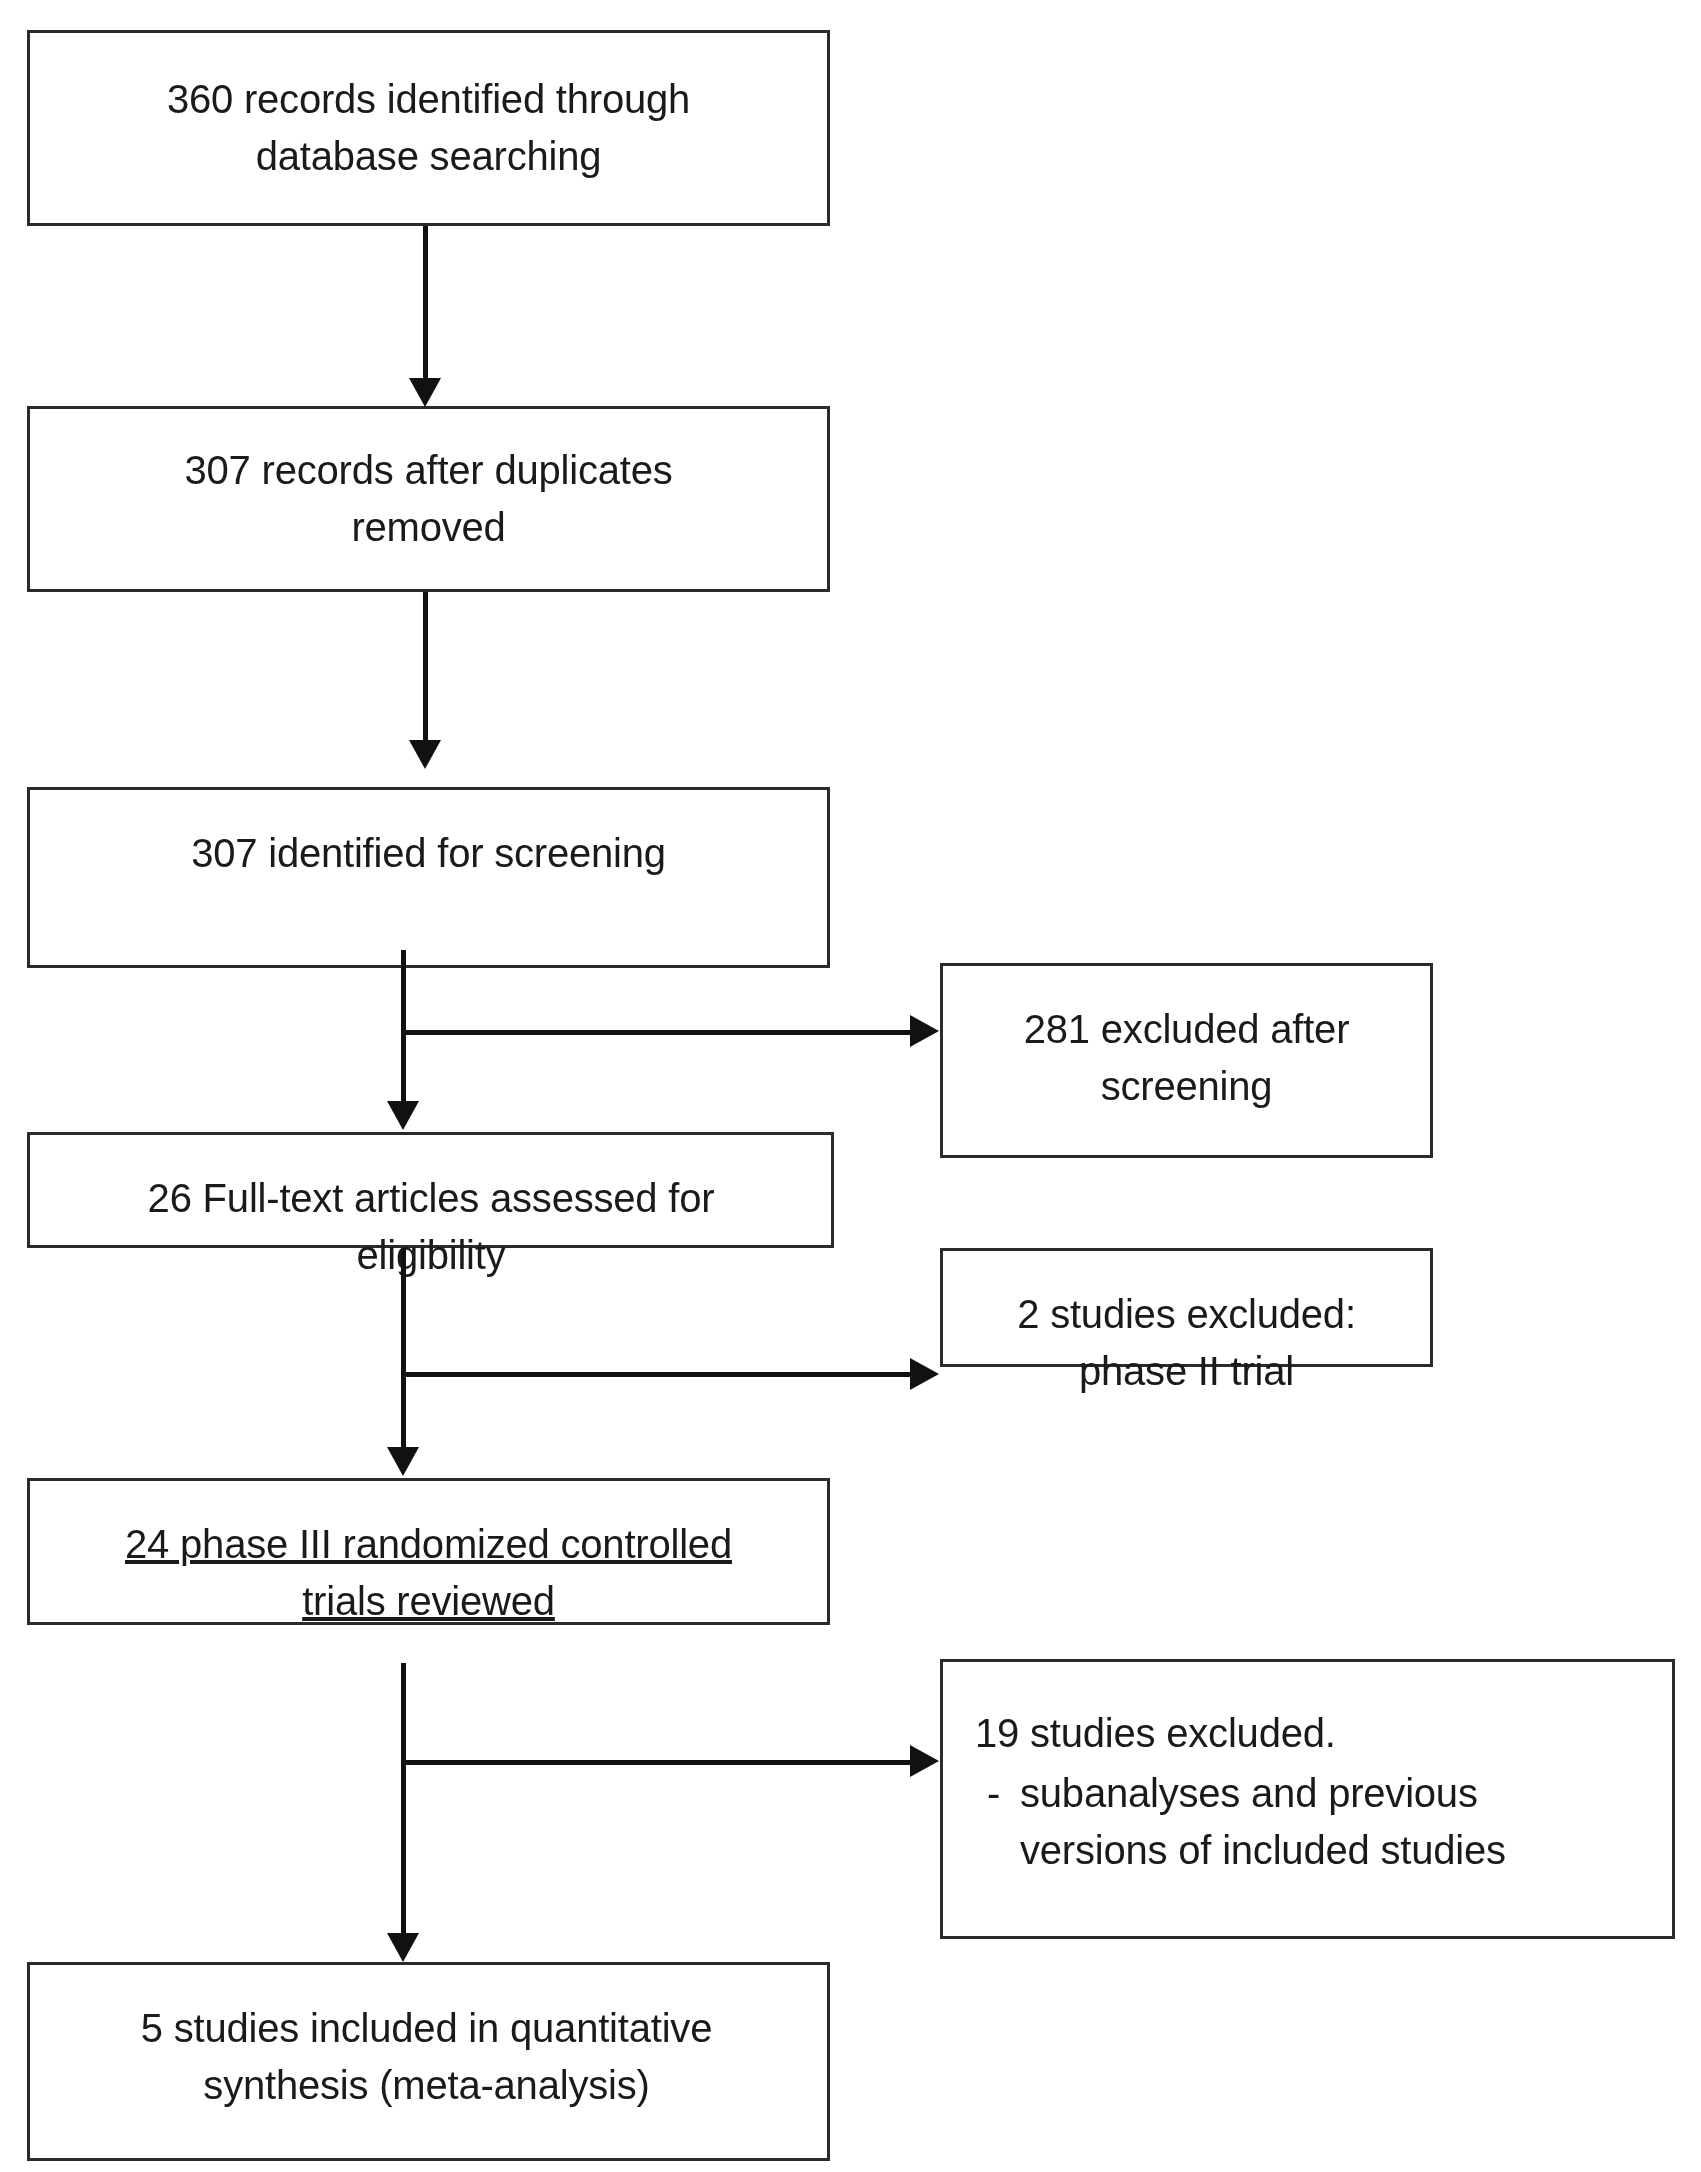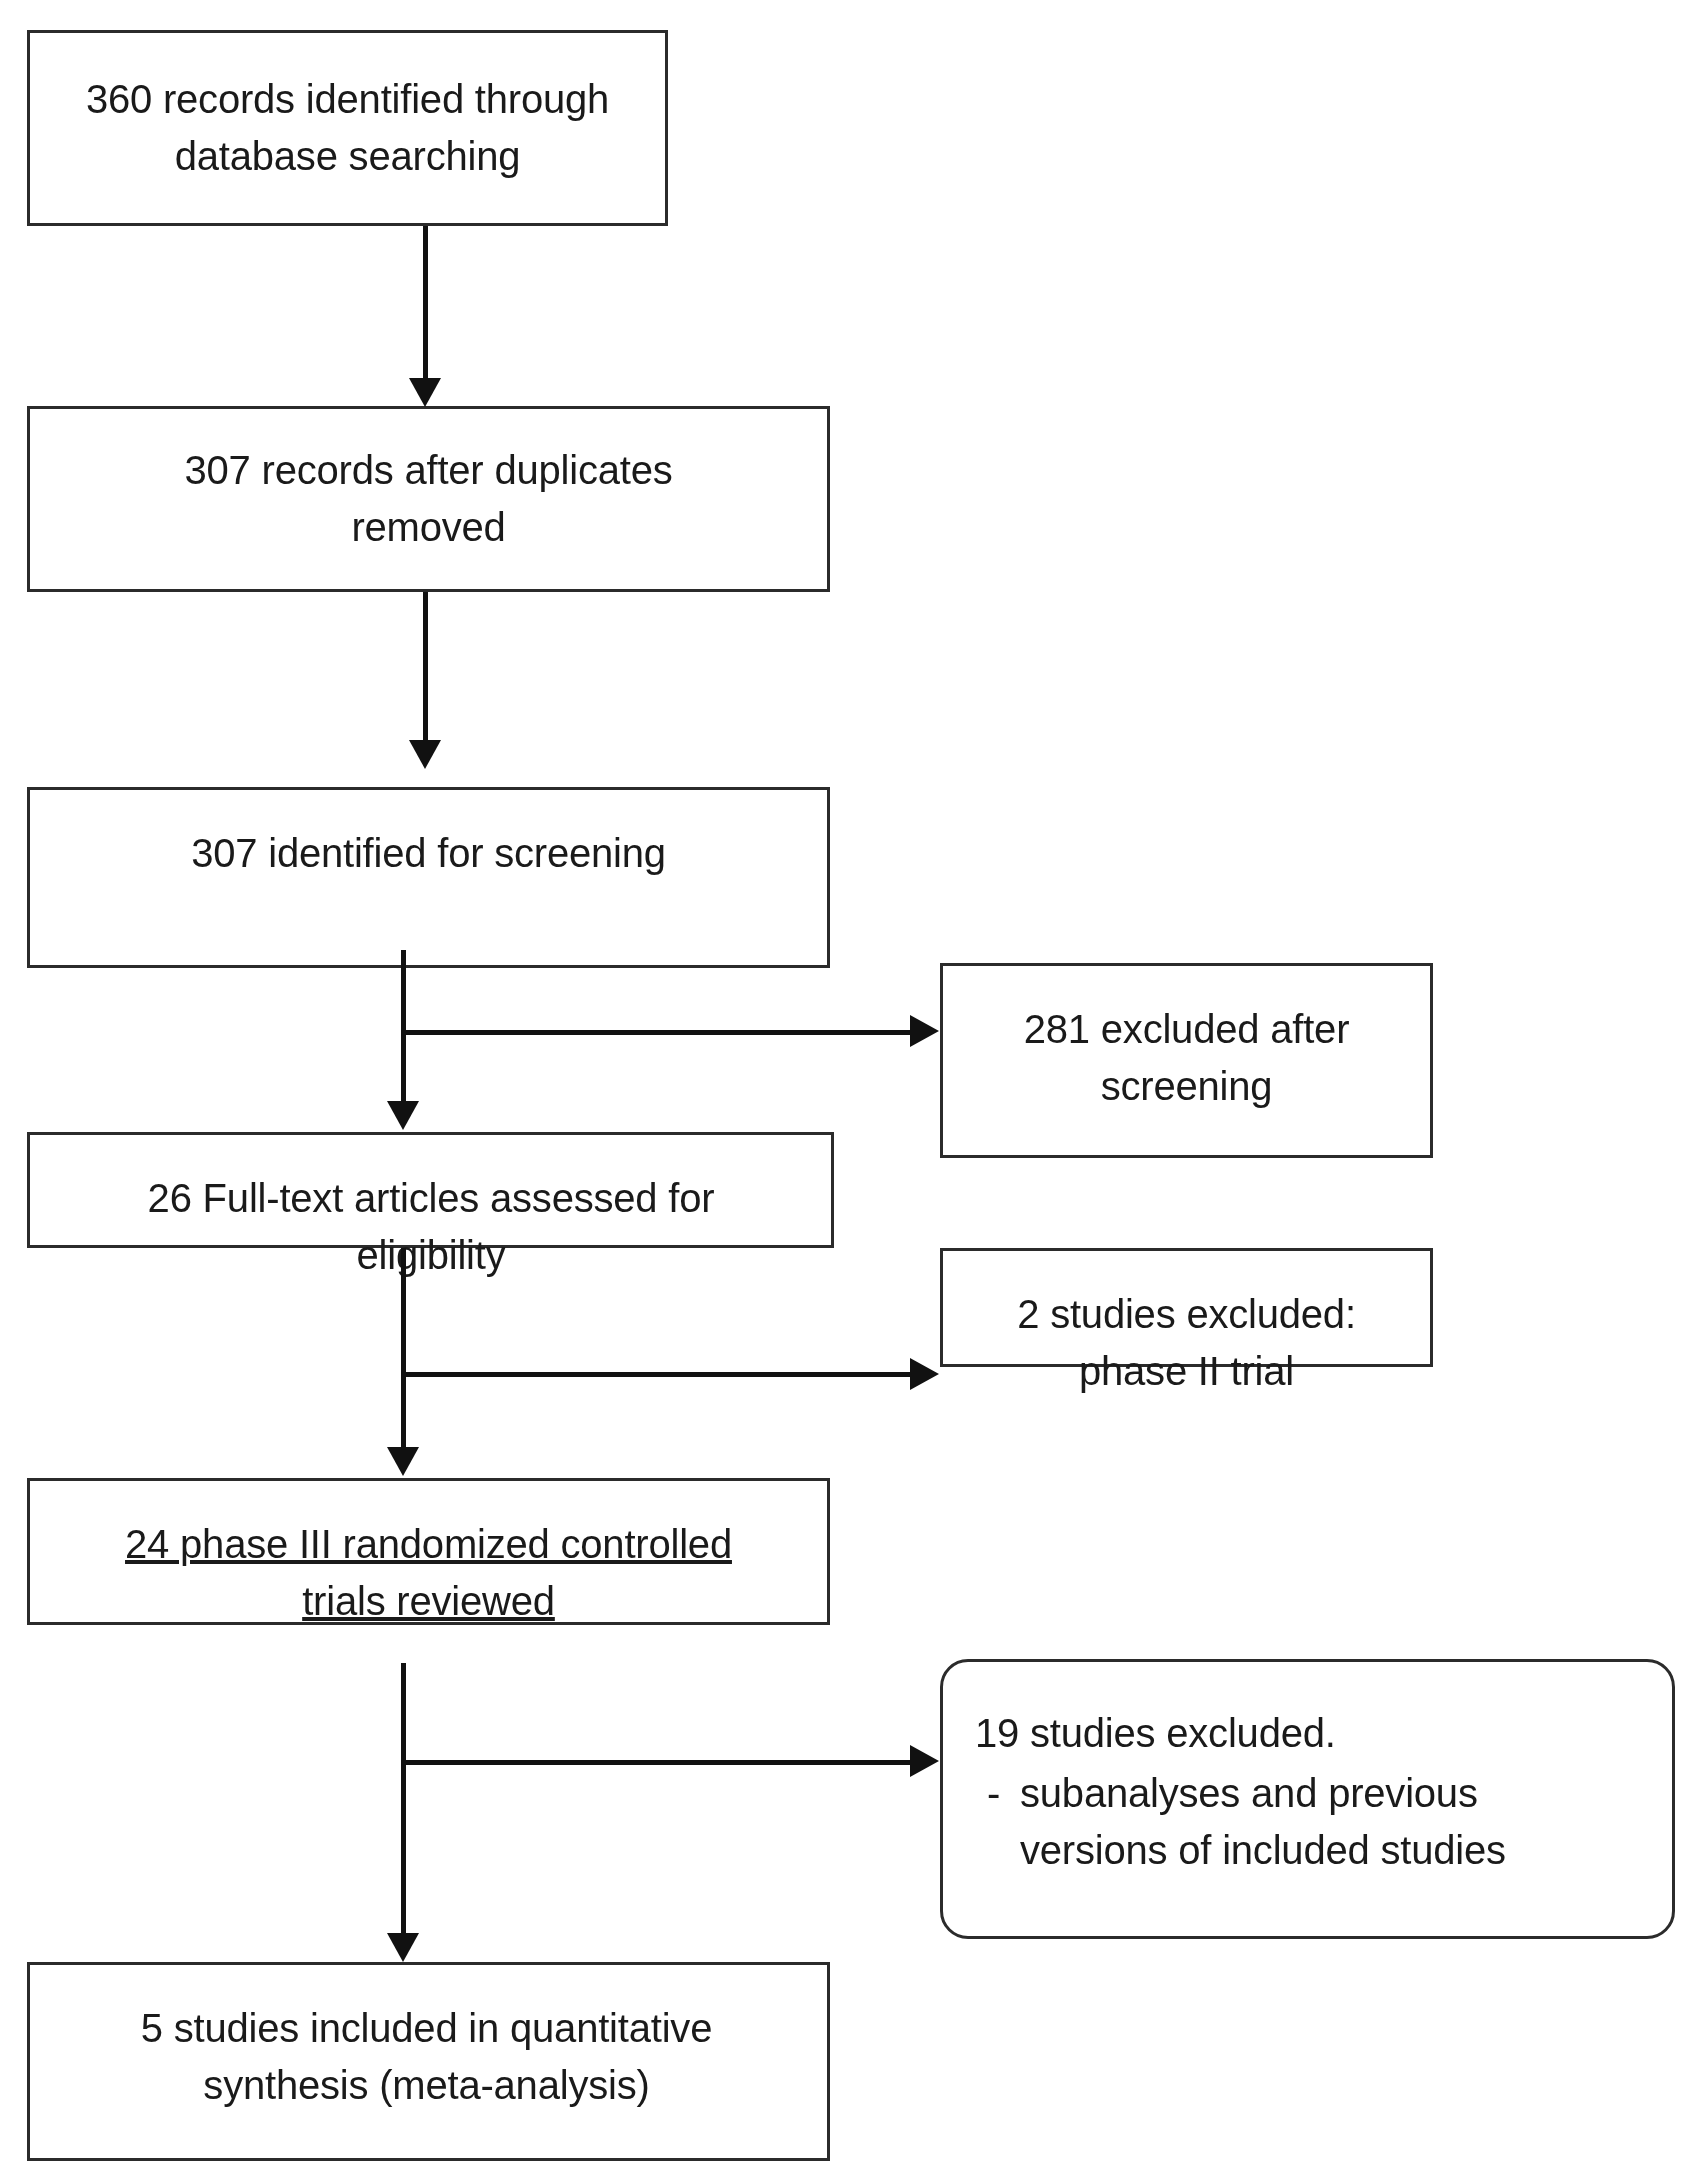--- a/index.html
+++ b/index.html
@@ -39,21 +39,20 @@
   .flow-box.align-top {
     align-items: flex-start;
     padding-top: 35px;
   }
   .flow-box.align-left {
     justify-content: flex-start;
     text-align: left;
     align-items: flex-start;
     padding-top: 43px;
     padding-left: 32px;
-    border-radius: 28px;
   }
   .excl-title {
     display: block;
     margin-bottom: 3px;
   }
   .excl-bullet-row {
     display: flex;
     align-items: flex-start;
   }
   .excl-bullet-mark {
@@ -92,21 +91,21 @@
     border-top: 16.7px solid transparent;
     border-bottom: 16.7px solid transparent;
     border-left: 29px solid #111111;
   }
 </style>
 </head>
 <body>
 
 <div id="stage">
 
-  <div class="flow-box" style="left:27px; top:30px; width:641px; height:196px;">
+  <div class="flow-box" style="left:27px; top:30px; width:803px; height:196px;">
     <span class="box-text">360 records identified through
 database searching</span>
   </div>
 
   <div class="flow-box" style="left:27px; top:406px; width:803px; height:186px;">
     <span class="box-text">307 records after duplicates
 removed</span>
   </div>
 
   <div class="flow-box align-top" style="left:27px; top:769px; width:803px; height:181px;margin-top:18px;">

